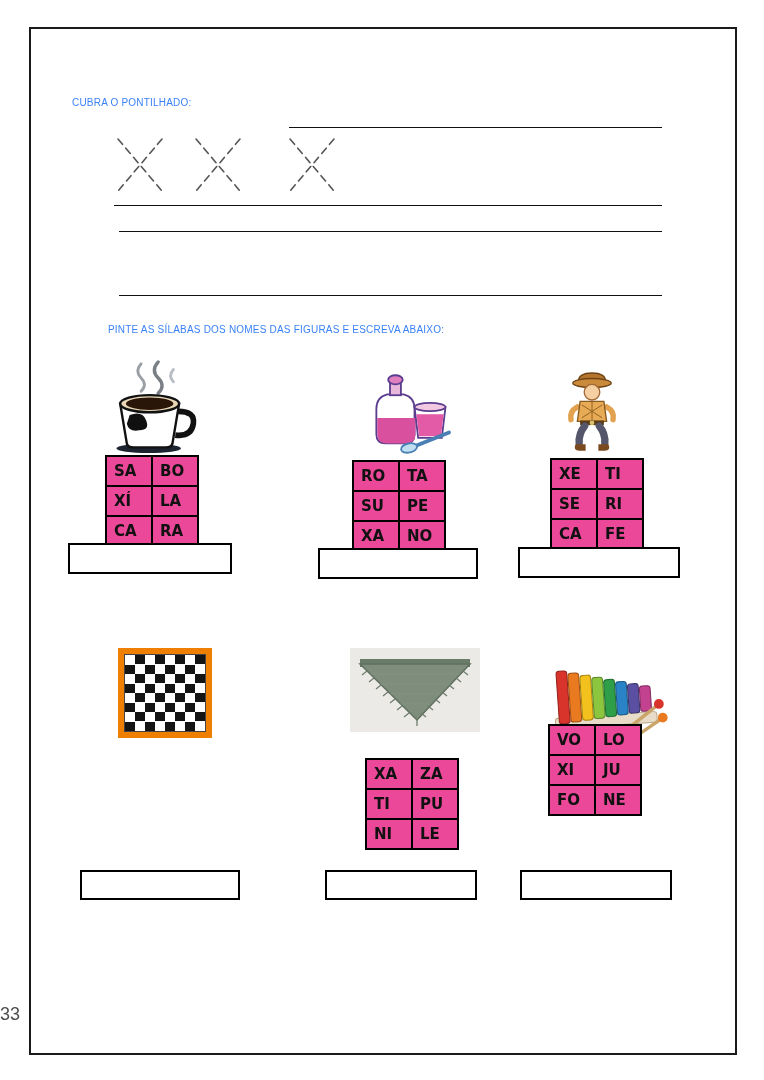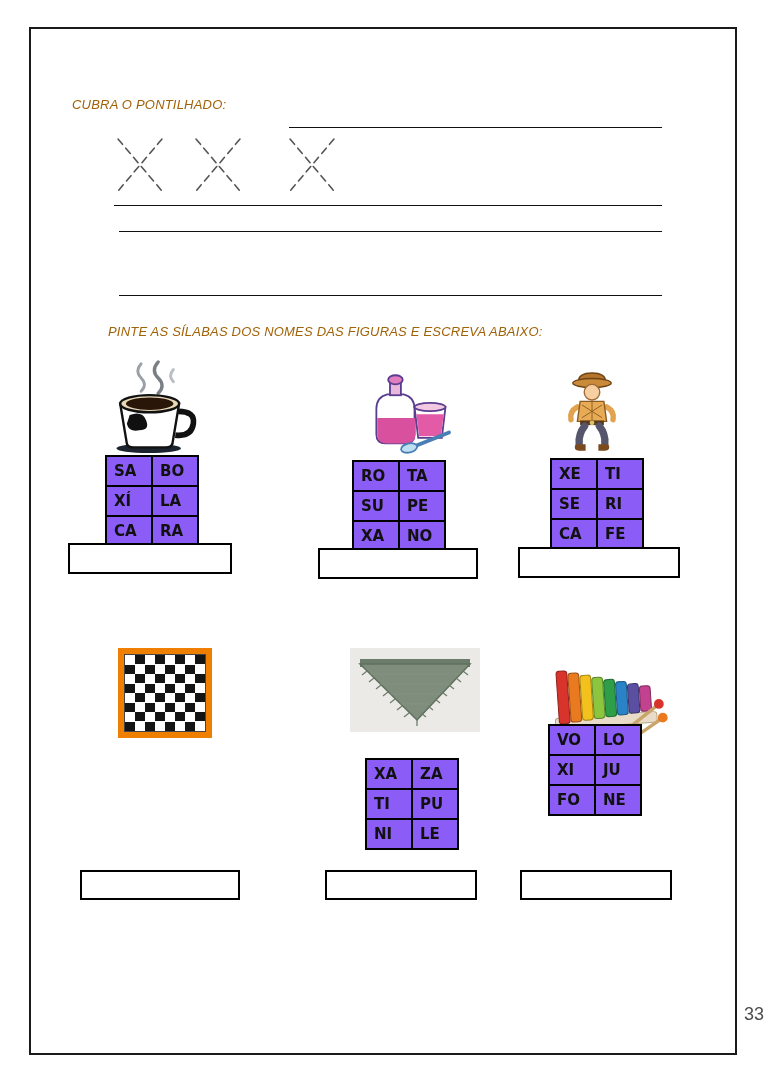--- a/index.html
+++ b/index.html
@@ -11,26 +11,25 @@
     color: #111;
     overflow: hidden;
   }
   .frame {
     position: absolute;
     left: 29px; top: 27px; width: 704px; height: 1024px;
     border: 2px solid #1a1a1a;
   }
   .title {
     position: absolute;
-    font-size: 13px;
+    font-size: 10px;
     font-weight: 400;
     letter-spacing: 0.2px;
-    color: #a16207;
+    color: #3b82f6;
     white-space: nowrap;
-    font-style: italic;
   }
   .title-1 { left: 72px; top: 97px; }
   .title-2 { left: 72px; top: 324px; margin-left: 36px; }
 
   .rule {
     position: absolute;
     border-top: 1.6px solid #111;
     height: 0;
   }
   .rule-top    { left: 289px; top: 127px; width: 373px; }
@@ -38,21 +37,21 @@
   .rule-under  { left: 119px; top: 231px; width: 543px; }
   .rule-bottom { left: 119px; top: 295px; width: 543px; }
 
   .trace-xs { position: absolute; left: 110px; top: 136px; }
 
   .img-box { position: absolute; }
 
   .syl-table {
     position: absolute;
     border-collapse: collapse;
-    background: #8b5cf6;
+    background: #ec4899;
   }
   .syl-table td {
     border: 2px solid #000;
     font-family: "DejaVu Sans", sans-serif;
     font-weight: 700;
     font-size: 15px;
     line-height: 1;
     padding: 5px 7px 5px 7px;
     min-width: 30px;
     height: 18px;
@@ -94,21 +93,21 @@
   .chess-board {
     width: 100%; height: 100%;
     background: conic-gradient(#141414 25%, #ffffff 0 50%, #141414 0 75%, #ffffff 0);
     background-size: 25% 25%;
     outline: 1px solid #444;
   }
 
   .page-number {
     position: absolute;
     left: 0; right: 0; top: 1004px;
-    text-align: right;
+    text-align: left;
     font-size: 18px;
     color: #4d4d4d;
   }
 </style>
 </head>
 <body>
 
 <div class="sheet">
   <div class="frame"></div>
 

